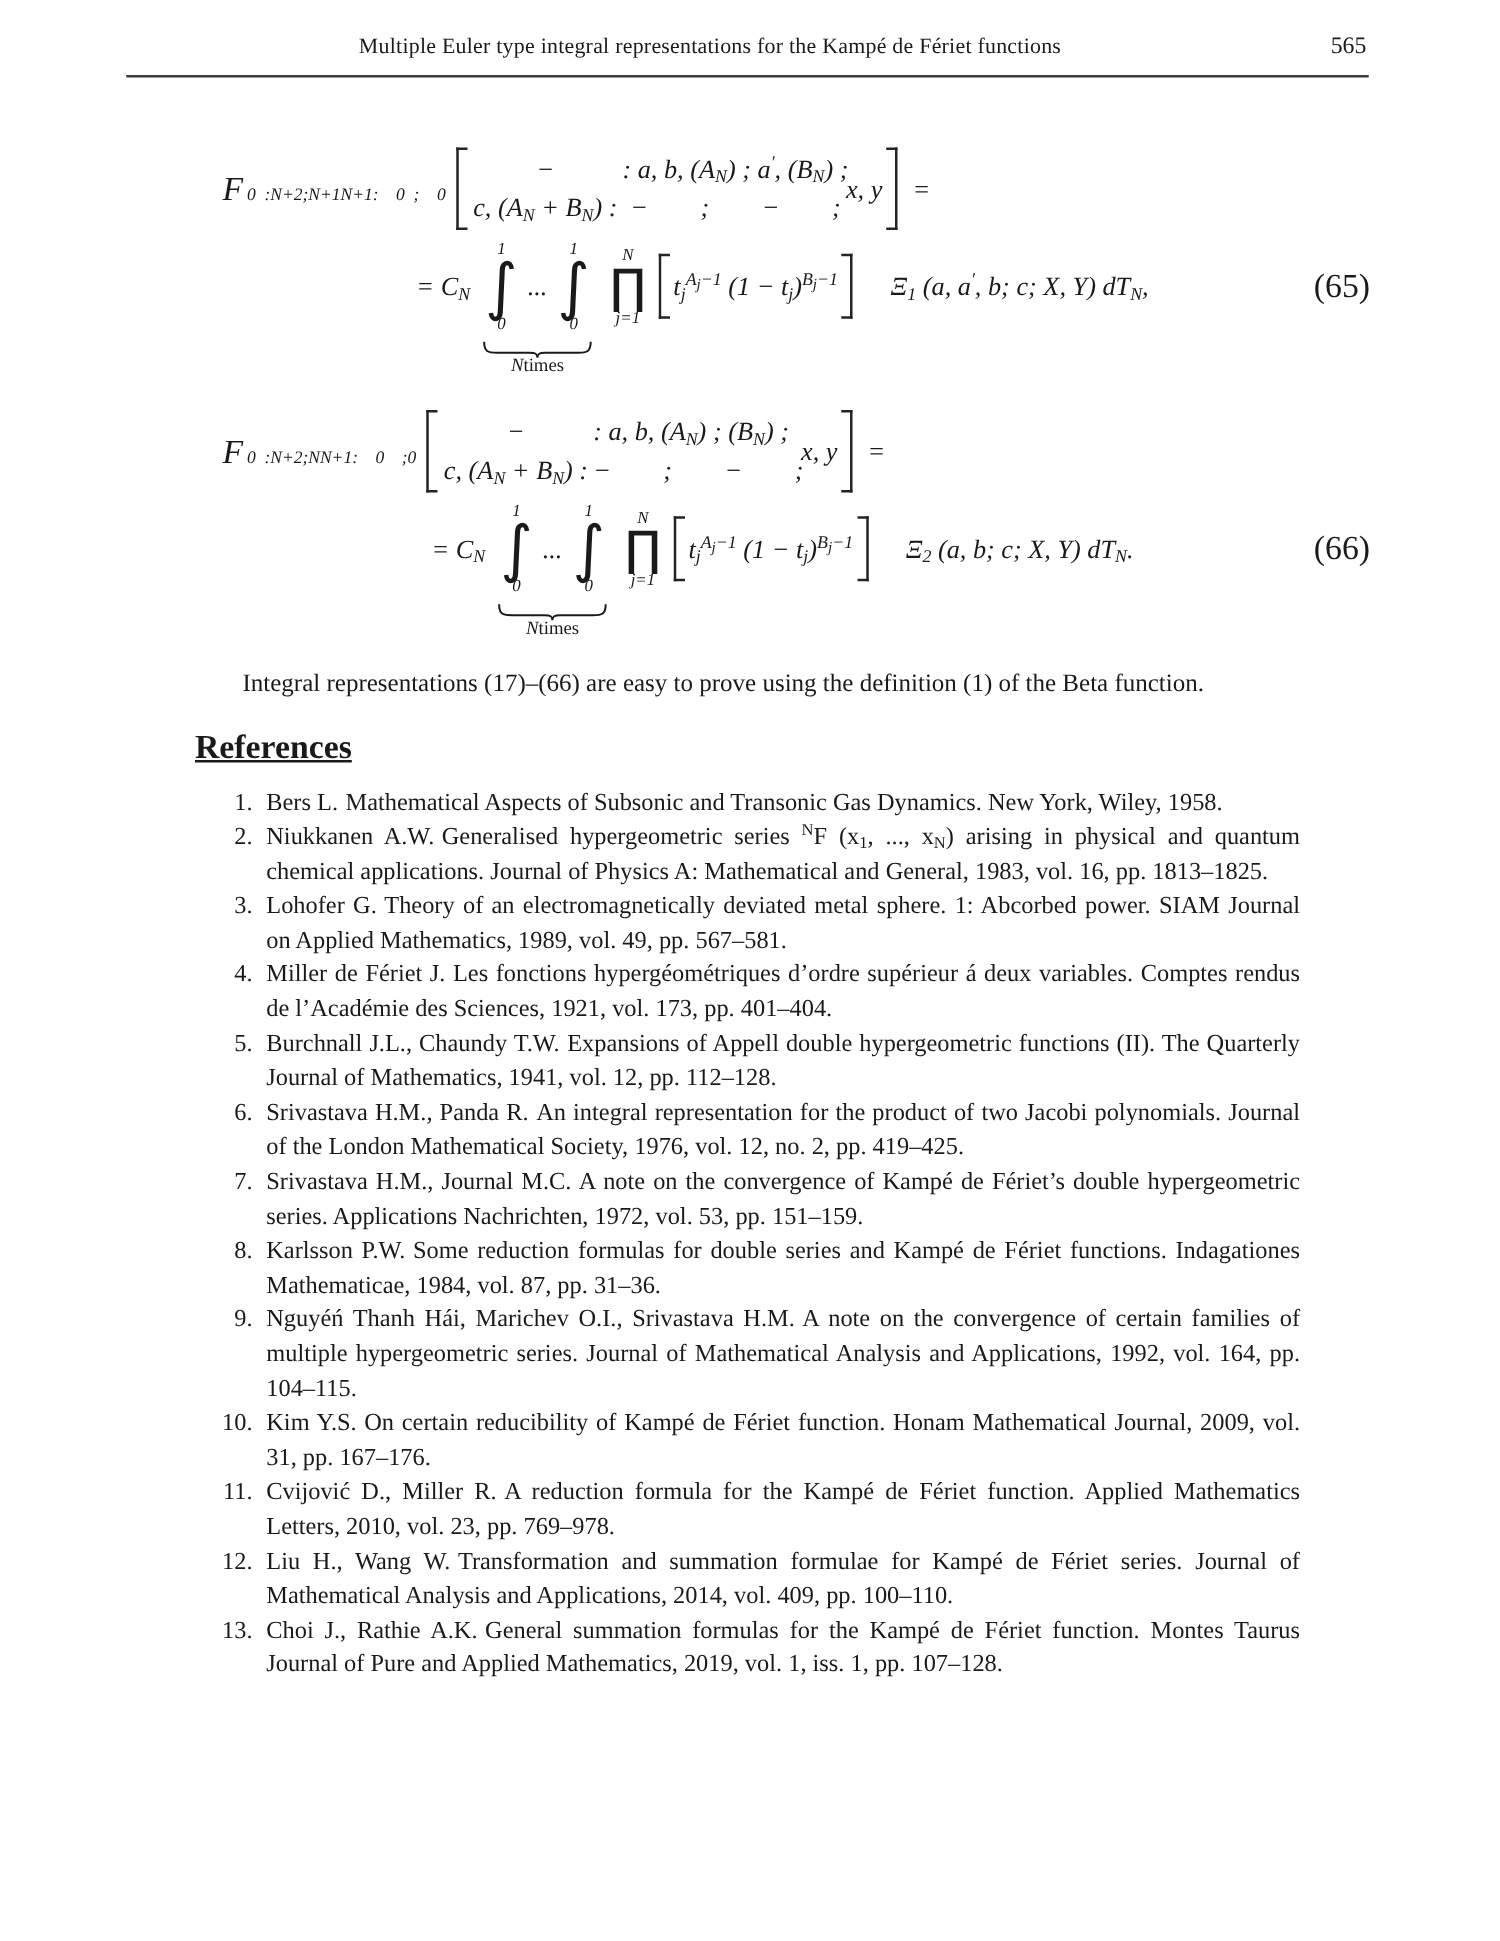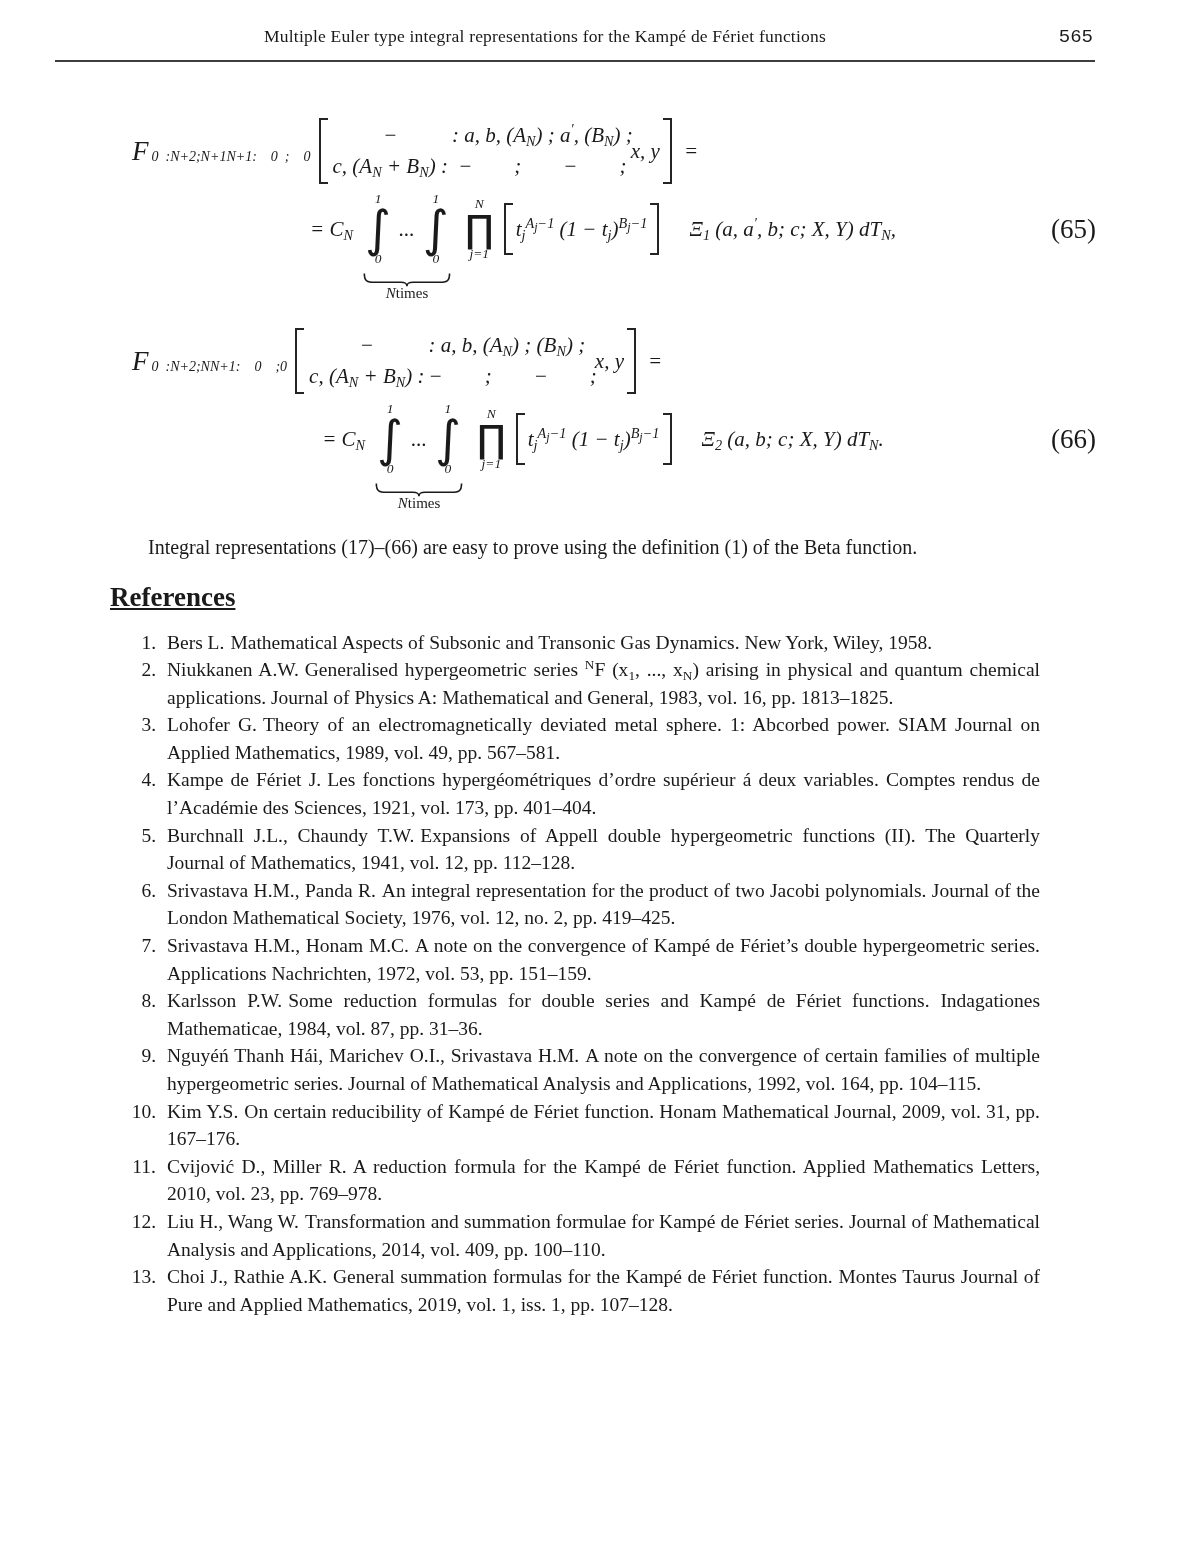--- a/index.html
+++ b/index.html
@@ -1,25 +1,25 @@
 <!DOCTYPE html>
 <html><head>
 <meta charset="utf-8">
 <style>
   html,body { margin:0; padding:0; }
   body {
     width:1200px; height:1553px; background:#ffffff; color:#1a1a1a;
     font-family:"Liberation Serif", serif; overflow:hidden;
   }
-  .page { padding:26px 105px 0 55px; }
+  .page { padding:26px 105px 0 101px; }
 
   
   .header { position:relative; height:26px; }
   .htitle { position:absolute; left:0; right:60px; text-align:center; font-size:17.5px; letter-spacing:0.2px; }
-  .hpage  { position:absolute; right:2px; top:0; font-size:19px;font-family:Liberation Mono, monospace; }
+  .hpage  { position:absolute; right:2px; top:0; font-size:19px; }
   .hrule  { border-bottom:2px solid #3d3d3d; margin-top:8px; }
 
   .content { margin:0 55px; }
 
   
   .math { font-style:italic; }
   sub, sup { font-size:68%; line-height:0; }
   sup { vertical-align:0.55em; }
   sub { vertical-align:-0.28em; }
   sup sub, sub sub { font-size:85%; }
@@ -201,33 +201,33 @@
         <div class="ref-item">
           <span class="ref-num">2.</span>
           <span class="ref-body"><span class="seg-b">Niukkanen A.W.</span><span class="seg-n">Generalised hypergeometric series </span><span class="seg-i"><sup>N</sup>F (x<sub>1</sub>, ..., x<sub>N</sub>)</span><span class="seg-n"> arising in physical and quantum chemical applications. </span><span class="seg-i">Journal of Physics A: Mathematical and General</span><span class="seg-n">, 1983, vol. 16, pp. 1813–1825.</span></span>
         </div>
         <div class="ref-item">
           <span class="ref-num">3.</span>
           <span class="ref-body"><span class="seg-b">Lohofer G.</span><span class="seg-n">Theory of an electromagnetically deviated metal sphere. 1: Abcorbed power. </span><span class="seg-i">SIAM Journal on Applied Mathematics</span><span class="seg-n">, 1989, vol. 49, pp. 567–581.</span></span>
         </div>
         <div class="ref-item">
           <span class="ref-num">4.</span>
-          <span class="ref-body"><span class="seg-b">Kampe de Fériet J.</span><span class="seg-n">Les fonctions hypergéométriques d’ordre supérieur á deux variables. </span><span class="seg-i">Comptes rendus de l’Académie des Sciences</span><span class="seg-n">, 1921, vol. 173, pp. 401–404.</span></span>
+          <span class="ref-body"><span class="seg-b">Miller de Fériet J.</span><span class="seg-n">Les fonctions hypergéométriques d’ordre supérieur á deux variables. </span><span class="seg-i">Comptes rendus de l’Académie des Sciences</span><span class="seg-n">, 1921, vol. 173, pp. 401–404.</span></span>
         </div>
         <div class="ref-item">
           <span class="ref-num">5.</span>
           <span class="ref-body"><span class="seg-b">Burchnall J.L., Chaundy T.W.</span><span class="seg-n">Expansions of Appell double hypergeometric functions (II). </span><span class="seg-i">The Quarterly Journal of Mathematics</span><span class="seg-n">, 1941, vol. 12, pp. 112–128.</span></span>
         </div>
         <div class="ref-item">
           <span class="ref-num">6.</span>
           <span class="ref-body"><span class="seg-b">Srivastava H.M., Panda R.</span><span class="seg-n">An integral representation for the product of two Jacobi polynomials. </span><span class="seg-i">Journal of the London Mathematical Society</span><span class="seg-n">, 1976, vol. 12, no. 2, pp. 419–425.</span></span>
         </div>
         <div class="ref-item">
           <span class="ref-num">7.</span>
-          <span class="ref-body"><span class="seg-b">Srivastava H.M., Honam M.C.</span><span class="seg-n">A note on the convergence of Kampé de Fériet’s double hypergeometric series. </span><span class="seg-i">Applications Nachrichten</span><span class="seg-n">, 1972, vol. 53, pp. 151–159.</span></span>
+          <span class="ref-body"><span class="seg-b">Srivastava H.M., Journal M.C.</span><span class="seg-n">A note on the convergence of Kampé de Fériet’s double hypergeometric series. </span><span class="seg-i">Applications Nachrichten</span><span class="seg-n">, 1972, vol. 53, pp. 151–159.</span></span>
         </div>
         <div class="ref-item">
           <span class="ref-num">8.</span>
           <span class="ref-body"><span class="seg-b">Karlsson P.W.</span><span class="seg-n">Some reduction formulas for double series and Kampé de Fériet functions. </span><span class="seg-i">Indagationes Mathematicae</span><span class="seg-n">, 1984, vol. 87, pp. 31–36.</span></span>
         </div>
         <div class="ref-item">
           <span class="ref-num">9.</span>
           <span class="ref-body"><span class="seg-b">Nguyéń Thanh Hái, Marichev O.I., Srivastava H.M.</span><span class="seg-n">A note on the convergence of certain families of multiple hypergeometric series. </span><span class="seg-i">Journal of Mathematical Analysis and Applications</span><span class="seg-n">, 1992, vol. 164, pp. 104–115.</span></span>
         </div>
         <div class="ref-item">

